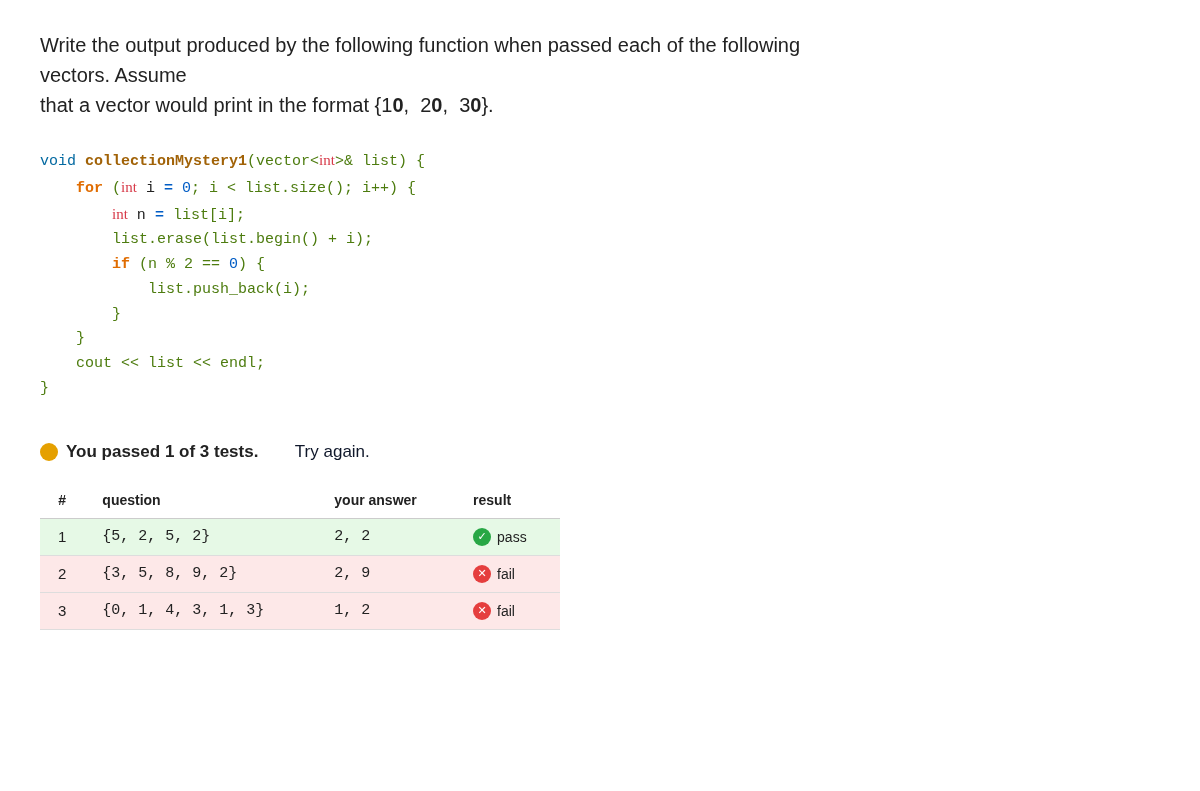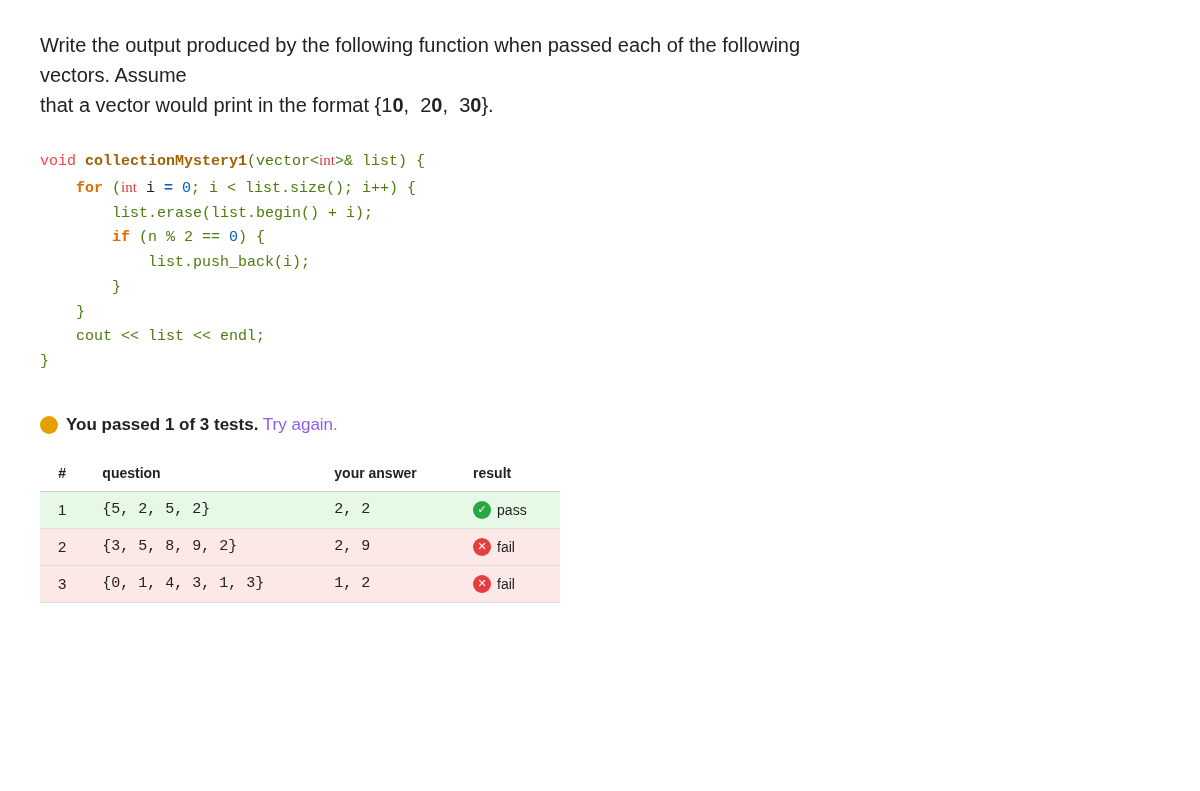--- a/index.html
+++ b/index.html
@@ -26,21 +26,21 @@
       margin-bottom: 40px;
       background: #fff;
     }
 
     .code-block .line {
       white-space: pre;
       display: block;
     }
 
     
-    .kw-void   { color: #ef4444; font-weight: normal; }
+    .kw-void   { color: #0369a1; font-weight: normal; }
     .kw-for    { color: #e06c00; font-weight: bold; }
     .kw-if     { color: #e06c00; font-weight: bold; }
     .kw-int    { color: #d73a49; font-family: Liberation Serif, serif; }
     .num       { color: #005cc5; }
     .fn-name   { color: #a16207; font-weight: bold; }
     .plain     { color: #4d7c0f; }
     .op-eq     { color: #005cc5; font-weight: bold; }
 
     
     .result-section {
@@ -63,21 +63,22 @@
       display: inline-block;
       flex-shrink: 0;
     }
 
     .status-text-bold {
       font-weight: 700;
     }
 
     .status-text-normal {
       font-weight: 400;
-      color: #8b5cf6;
+      color: #0f172a;
+      margin-left: 32px;
     }
 
     
     table {
       border-collapse: collapse;
       font-family: 'Courier New', Courier, monospace;
       font-size: 15px;
       min-width: 520px;
     }
 
@@ -158,20 +159,21 @@
   <div>Write the output produced by the following function when passed each of the following vectors. Assume</div>
   <div>that a vector would print in the format {1<b>0</b>,&nbsp; 2<b>0</b>,&nbsp; 3<b>0</b>}.</div>
 </div>
 
 <div class="code-block">
 
   <span class="line"><span class="kw-void">void</span> <span class="fn-name">collectionMystery1</span><span class="plain">(vector&lt;</span><span class="kw-int">int</span><span class="plain">&gt;&amp; list) {</span></span>
 
   <span class="line">    <span class="kw-for">for</span> <span class="plain">(</span><span class="kw-int">int</span> i <span class="op-eq">=</span> <span class="num">0</span><span class="plain">; i &lt; list.size(); i++) {</span></span>
 
+  <span class="line">        <span class="kw-int">int</span> n <span class="op-eq">=</span> <span class="plain">list[i];</span></span>
 
   <span class="line">        <span class="plain">list.erase(list.begin() + i);</span></span>
 
   <span class="line">        <span class="kw-if">if</span> <span class="plain">(n % 2 ==</span> <span class="num">0</span><span class="plain">) {</span></span>
 
   <span class="line">            <span class="plain">list.push_back(i);</span></span>
 
   <span class="line">        <span class="plain">}</span></span>
 
   <span class="line">    <span class="plain">}</span></span>

